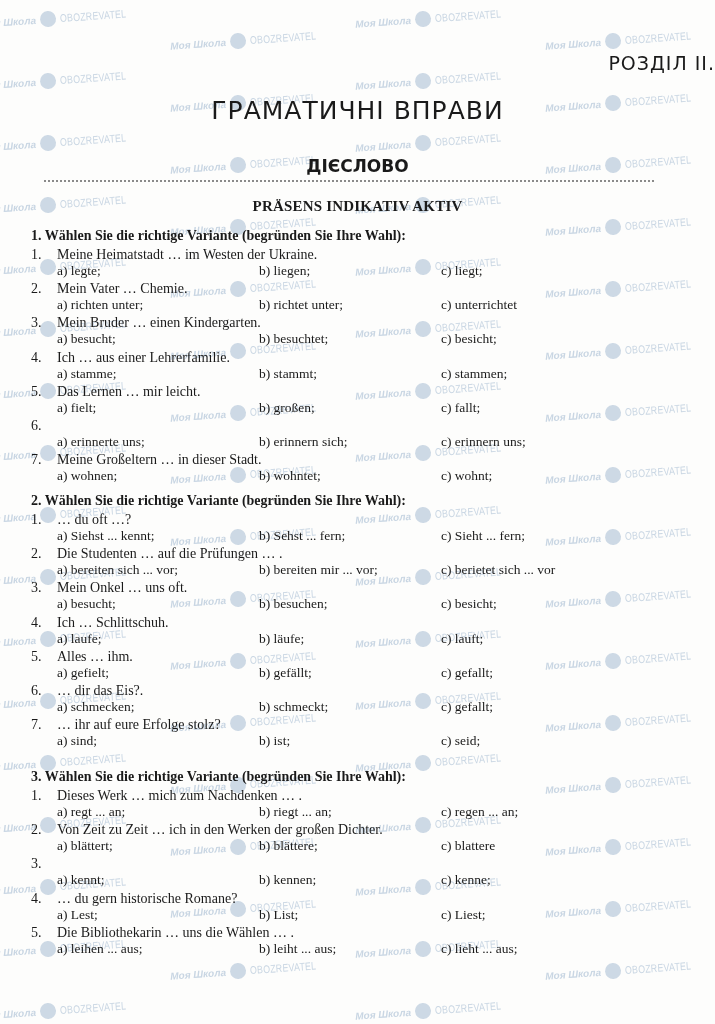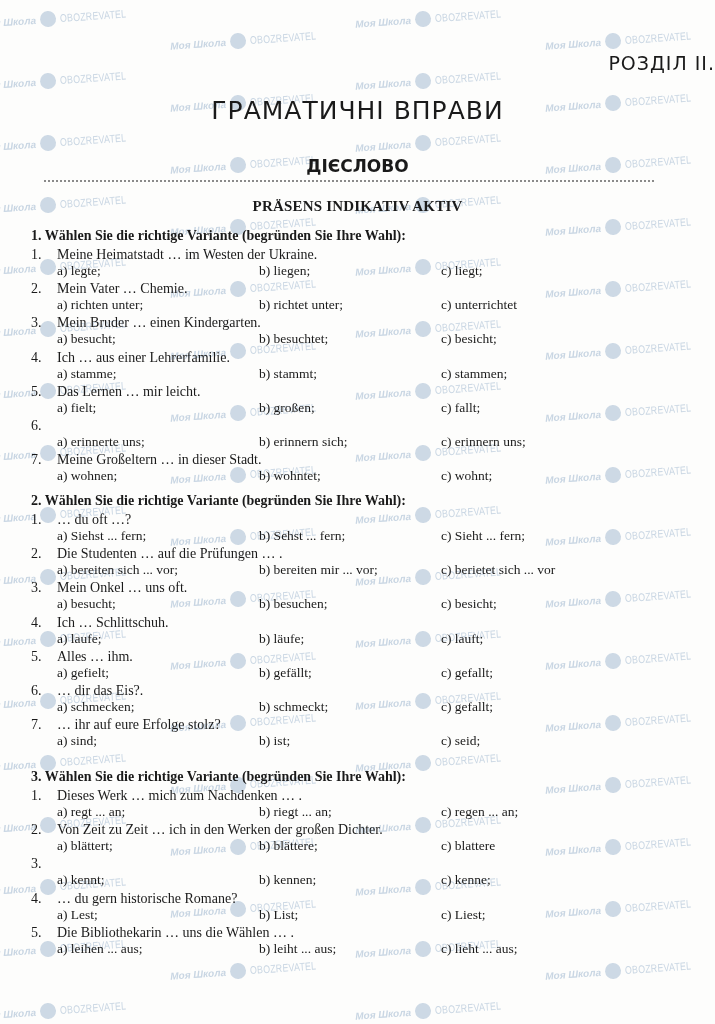--- a/index.html
+++ b/index.html
@@ -445,21 +445,21 @@
       <span class="opt b">b) wohntet;</span>
       <span class="opt c">c) wohnt;</span>
     </div>
   </div>
 
   <div class="exercise" style="top:491px;">
     <div class="ex-heading">2. Wählen Sie die richtige Variante (begründen Sie Ihre Wahl):</div>
     <div class="item">
       <span class="num">1.</span>
       <span class="q">… du oft …?</span>
-      <span class="opt a">a) Siehst ... fern;</span>
+      <span class="opt a">a) Siehst ... kennt;</span>
       <span class="opt b">b) Sehst ... fern;</span>
       <span class="opt c">c) Sieht ... fern;</span>
     </div>
     <div class="item">
       <span class="num">2.</span>
       <span class="q">Die Studenten … auf die Prüfungen … .</span>
       <span class="opt a">a) bereiten sich ... vor;</span>
       <span class="opt b">b) bereiten mir ... vor;</span>
       <span class="opt c">c) berietet sich ... vor</span>
     </div>

